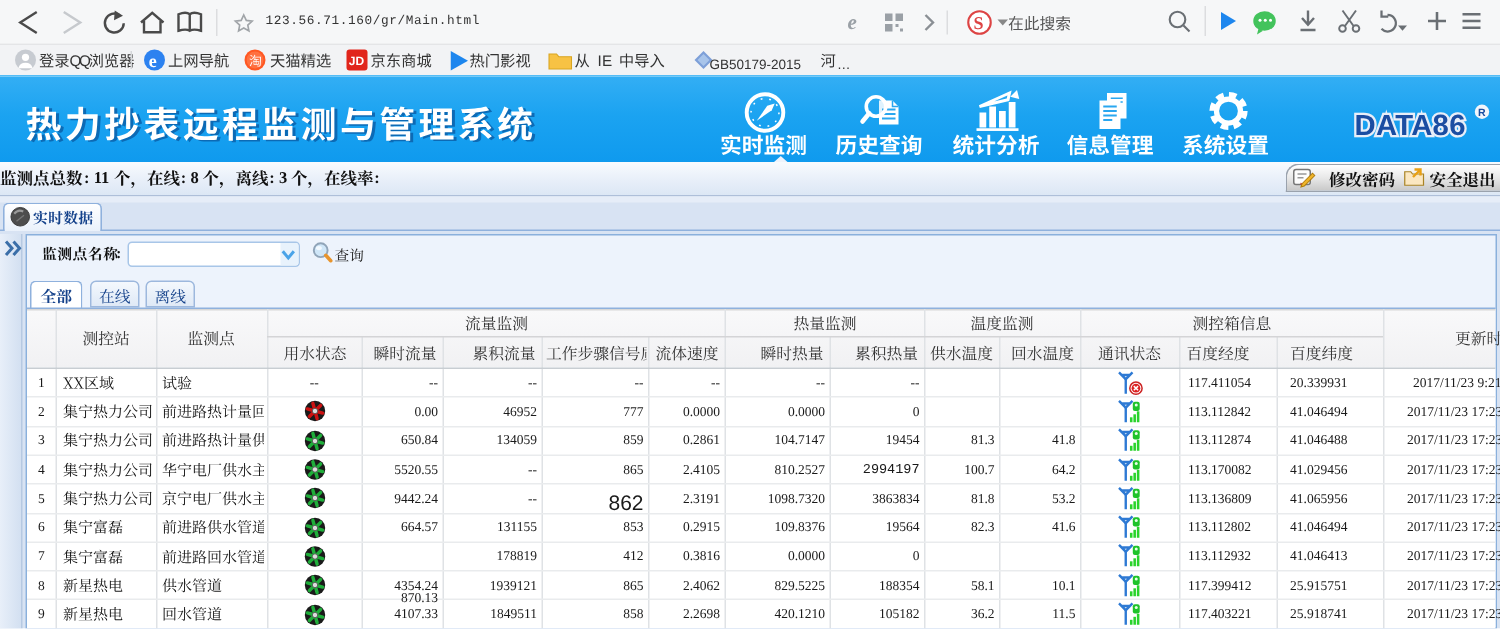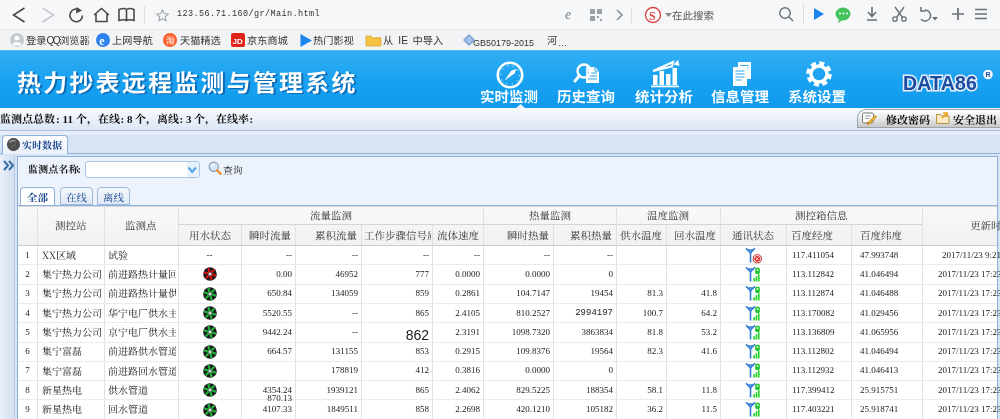--- a/index.html
+++ b/index.html
@@ -802,21 +802,21 @@
     <svg class="c" style="left:745.0px;top:246.7px" width="17" height="17">
       <g stroke="#2e7ad4" stroke-width="1.6" fill="none">
         <path d="M1 1.2 L5.5 5.8 L10 1.2 M2.8 3 L8.2 3"></path>
         <path d="M5.5 5 V15.5"></path>
       </g>
       <circle cx="12.3" cy="11.8" r="4.1" fill="#fff" stroke="#cc2222" stroke-width="1"></circle>
       <circle cx="12.3" cy="11.8" r="2.9" fill="#dd2222"></circle>
       <path d="M10.9 10.4 l2.8 2.8 M13.7 10.4 l-2.8 2.8" stroke="#fff" stroke-width="1"></path>
     </svg>
     <div class="t" style="left:792px;top:250.65px;font-family:'Liberation Serif', serif;font-size:9px;color:#1a1a1a;">117.411054</div>
-    <div class="t" style="left:860px;top:250.65px;font-family:'Liberation Serif', serif;font-size:9px;color:#1a1a1a;">47.993748</div>
+    <div class="t" style="left:860px;top:250.65px;font-family:'Liberation Serif', serif;font-size:9px;color:#1a1a1a;">20.339931</div>
     <div class="t" style="left:942px;top:250.65px;font-family:'Liberation Serif', serif;font-size:9px;color:#1a1a1a;">2017/11/23 9:21:36</div>
     <div class="t" style="left:27.5px;transform:translateX(-50%);top:269.95px;font-family:'Liberation Serif', serif;font-size:9px;color:#1a1a1a;">2</div>
     <svg class="c" style="left:42.0px;top:269.1px" width="60" height="11">
       <g transform="translate(0 9.0) scale(0.05000)" fill="#1a1a1a">
         <use href="#f96c6"></use>
         <use href="#f5b81" x="200"></use>
         <use href="#f70ed" x="400"></use>
         <use href="#f529b" x="600"></use>
         <use href="#f516c" x="800"></use>
         <use href="#f53f8" x="1000"></use>
@@ -1184,21 +1184,21 @@
       </g>
       <circle cx="7" cy="7" r="1.8" fill="#dcdcdc" stroke="#444" stroke-width="0.5"></circle>
     </svg>
     <div class="t" style="right:708px;top:385.75px;font-family:'Liberation Serif', serif;font-size:9px;color:#1a1a1a;">4354.24</div>
     <div class="t" style="right:642px;top:385.75px;font-family:'Liberation Serif', serif;font-size:9px;color:#1a1a1a;">1939121</div>
     <div class="t" style="right:571px;top:385.75px;font-family:'Liberation Serif', serif;font-size:9px;color:#1a1a1a;">865</div>
     <div class="t" style="right:520px;top:385.75px;font-family:'Liberation Serif', serif;font-size:9px;color:#1a1a1a;">2.4062</div>
     <div class="t" style="right:450px;top:385.75px;font-family:'Liberation Serif', serif;font-size:9px;color:#1a1a1a;">829.5225</div>
     <div class="t" style="right:387px;top:385.75px;font-family:'Liberation Serif', serif;font-size:9px;color:#1a1a1a;">188354</div>
     <div class="t" style="right:337px;top:385.75px;font-family:'Liberation Serif', serif;font-size:9px;color:#1a1a1a;">58.1</div>
-    <div class="t" style="right:283px;top:385.75px;font-family:'Liberation Serif', serif;font-size:9px;color:#1a1a1a;">11.8</div>
+    <div class="t" style="right:283px;top:385.75px;font-family:'Liberation Serif', serif;font-size:9px;color:#1a1a1a;">10.1</div>
     <svg class="c" style="left:745.0px;top:381.8px" width="17" height="17">
       <g stroke="#2e7ad4" stroke-width="1.6" fill="none">
         <path d="M1 1.2 L5.5 5.8 L10 1.2 M2.8 3 L8.2 3"></path>
         <path d="M5.5 5 V15.5"></path>
       </g>
       <g fill="#29d32b">
         <rect x="8.3" y="12.2" width="1.7" height="3.3"></rect>
         <rect x="10.6" y="10.2" width="1.7" height="5.3"></rect>
         <rect x="12.9" y="8.2" width="1.7" height="7.3"></rect>
       </g>

